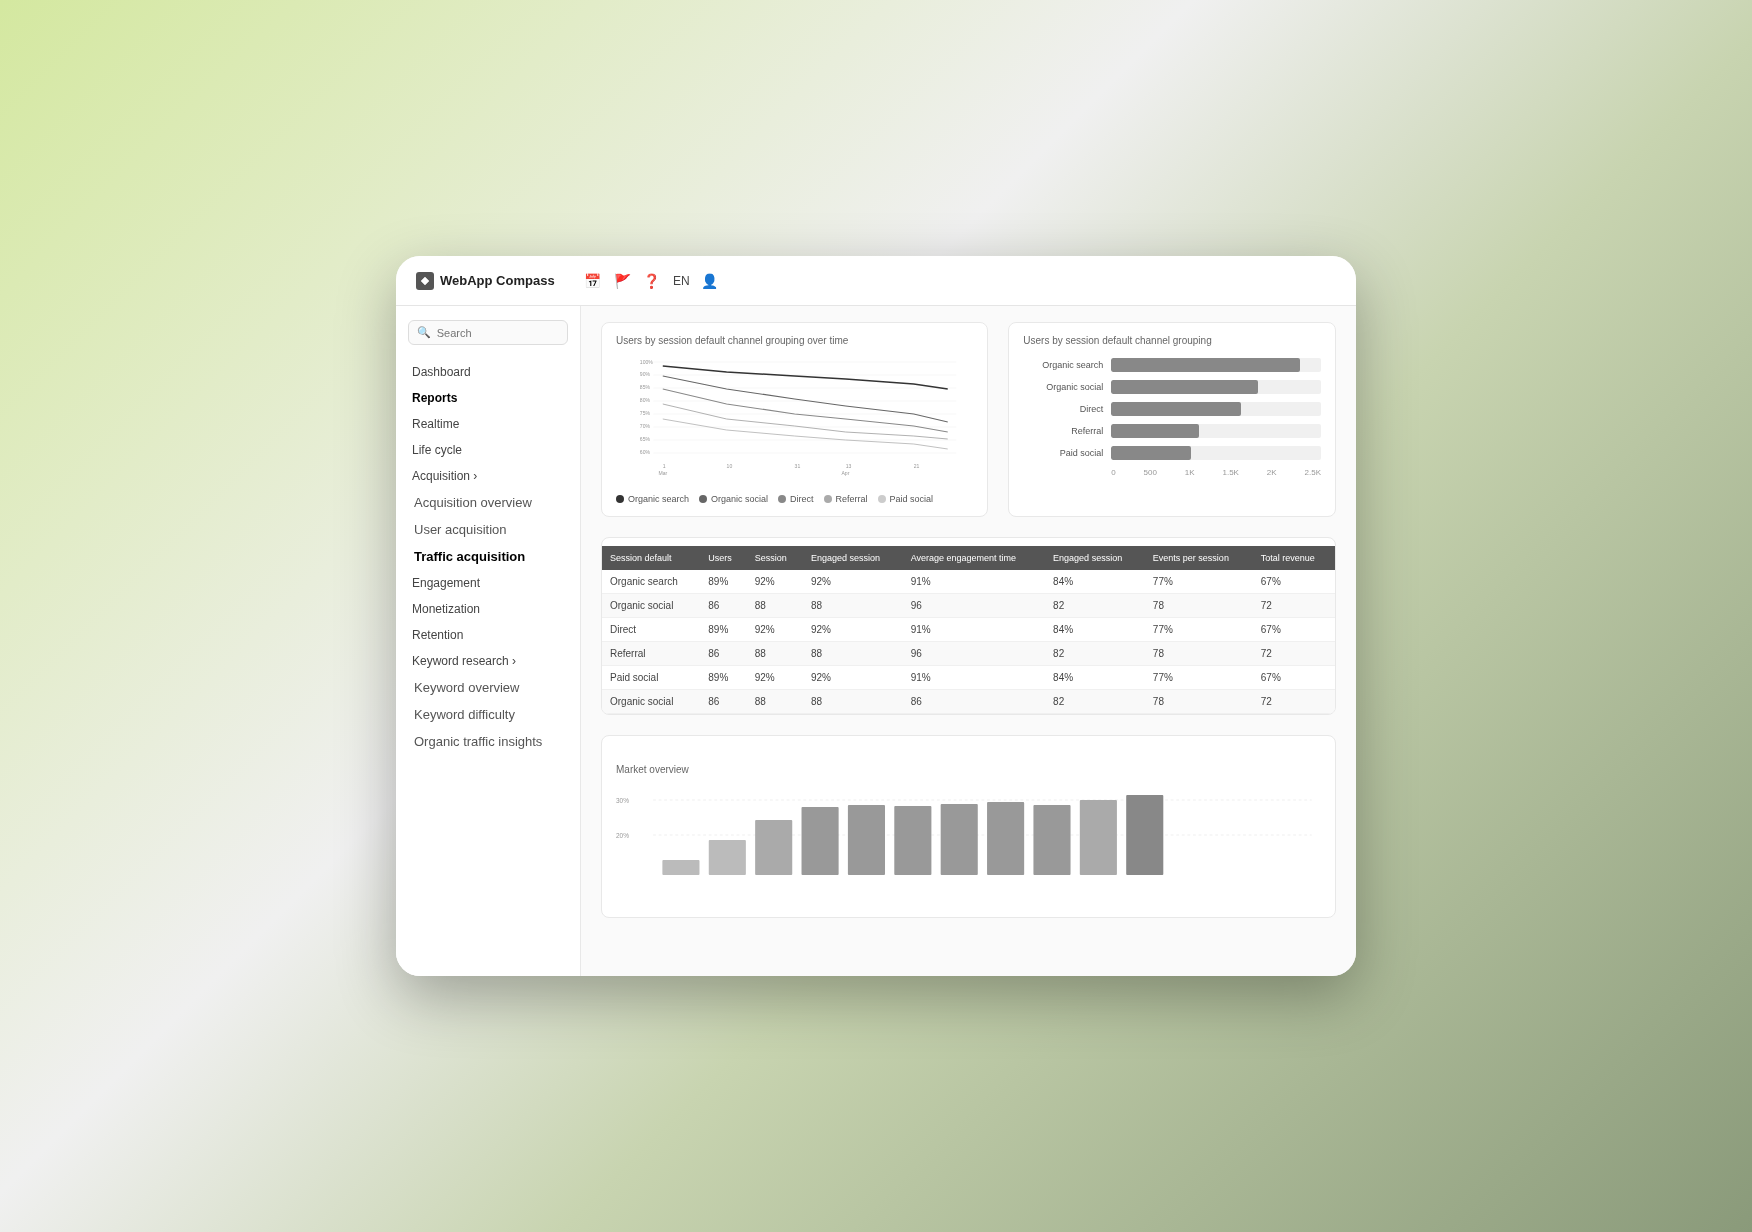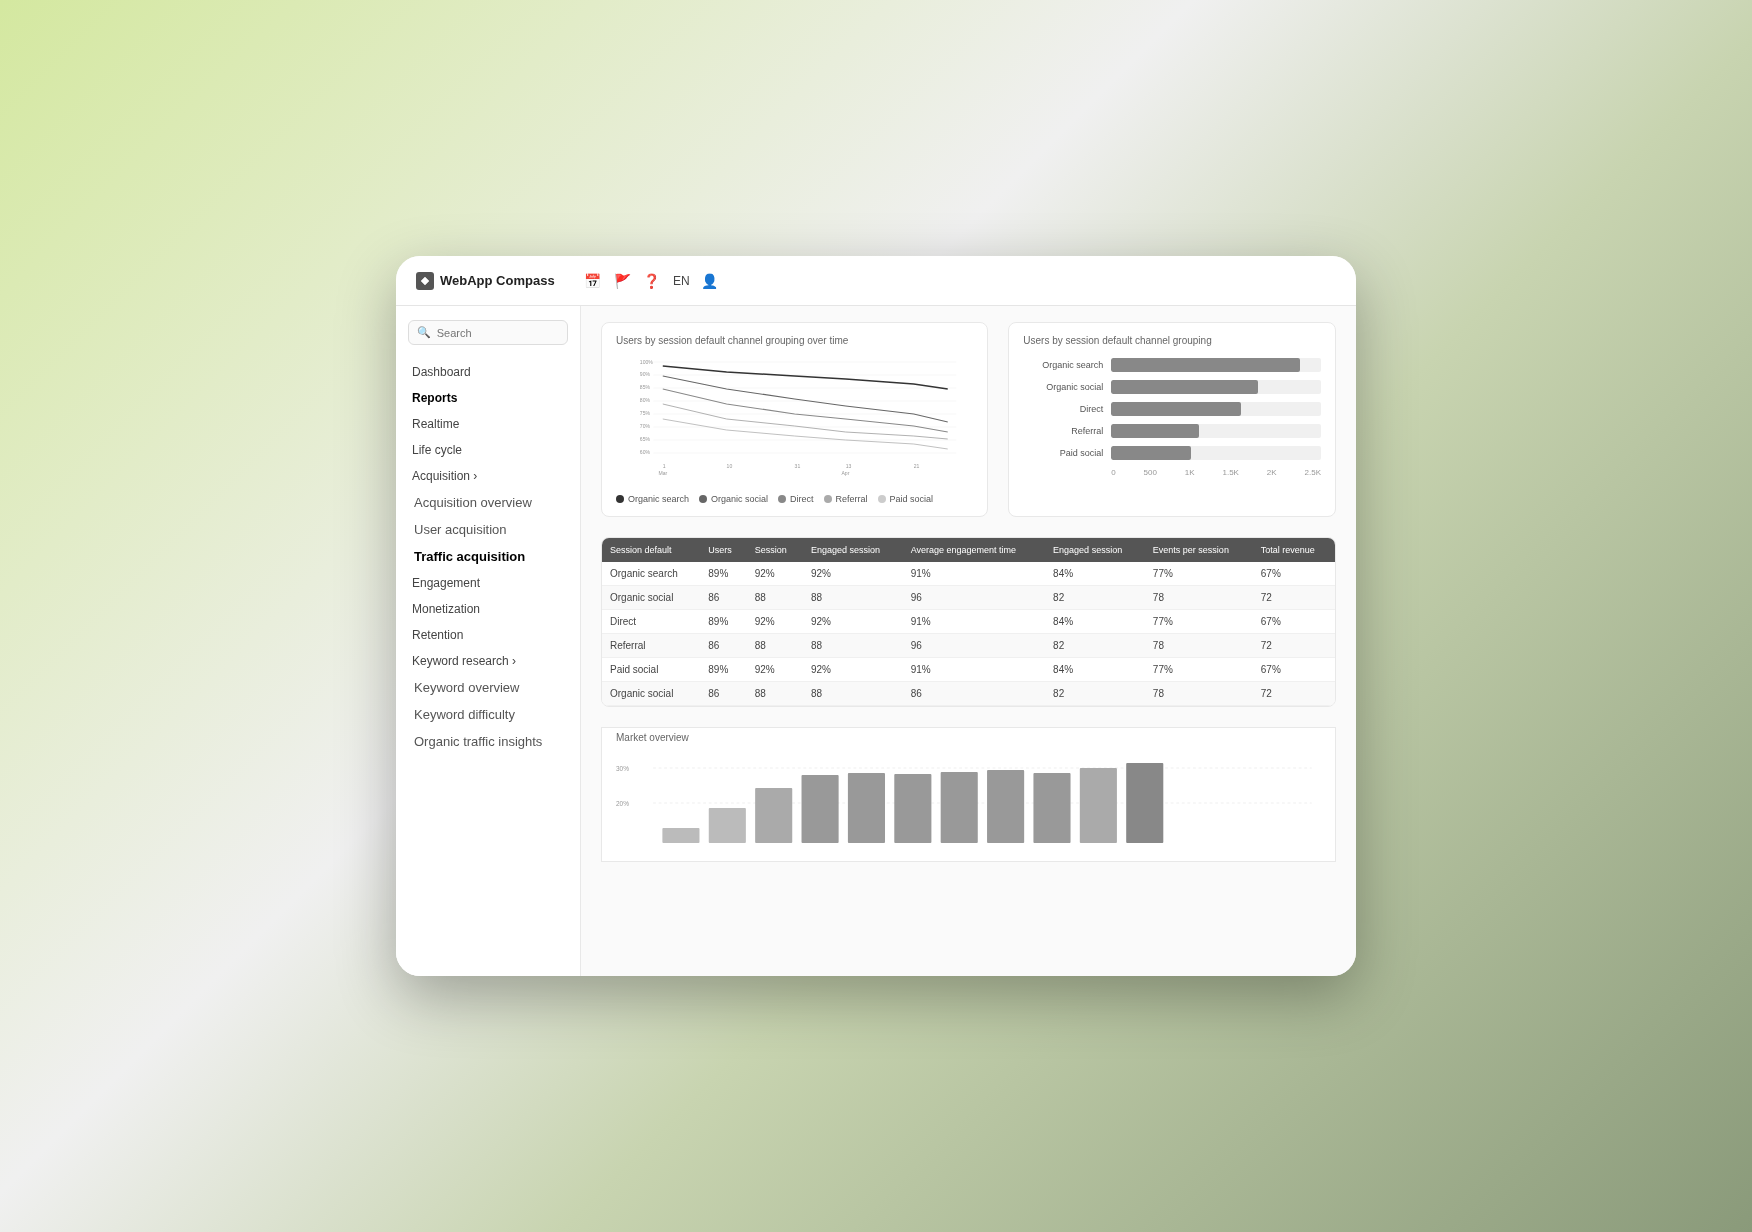--- a/index.html
+++ b/index.html
@@ -215,20 +215,21 @@
       background: #fff;
       border: 1px solid #e8e8e8;
       border-radius: 8px;
       overflow: hidden;
       margin-bottom: 20px;
     }
     .data-table {
       width: 100%;
       border-collapse: collapse;
       font-size: 10px;
+      margin-top: 8px;
     }
     .data-table thead tr {
       background: #555;
       color: #fff;
     }
     .data-table thead th {
       padding: 7px 8px;
       text-align: left;
       font-weight: 500;
       font-size: 9px;
@@ -240,22 +241,22 @@
       padding: 6px 8px;
       text-align: left;
       color: #444;
       font-size: 10px;
     }
     .data-table tbody td:first-child { text-align: left; }
     
     .market-card {
       background: #fff;
       border: 1px solid #e8e8e8;
-      border-radius: 0;
-      padding: 4px 14px;
+      border-radius: 8px;
+      padding: 28px 14px;
     }
     .market-title {
       font-size: 10px;
       color: #666;
       margin-bottom: 10px;
     }
     .bar-chart-area { width: 100%; height: 100px; }
   </style>
 </head>
 <body>

